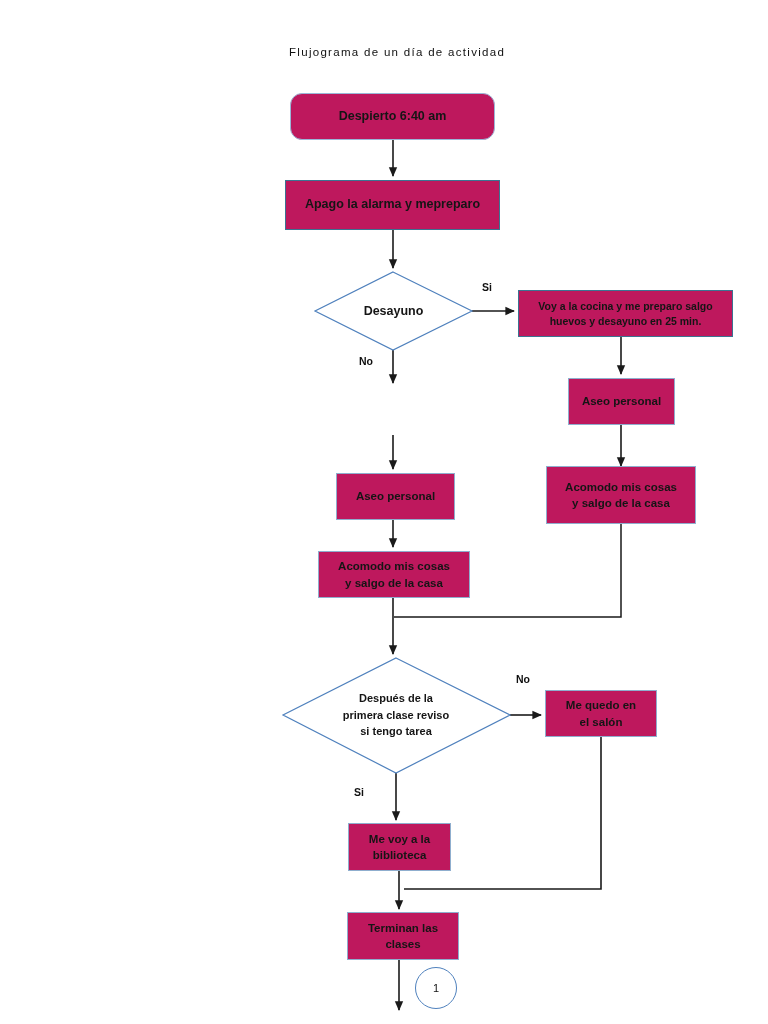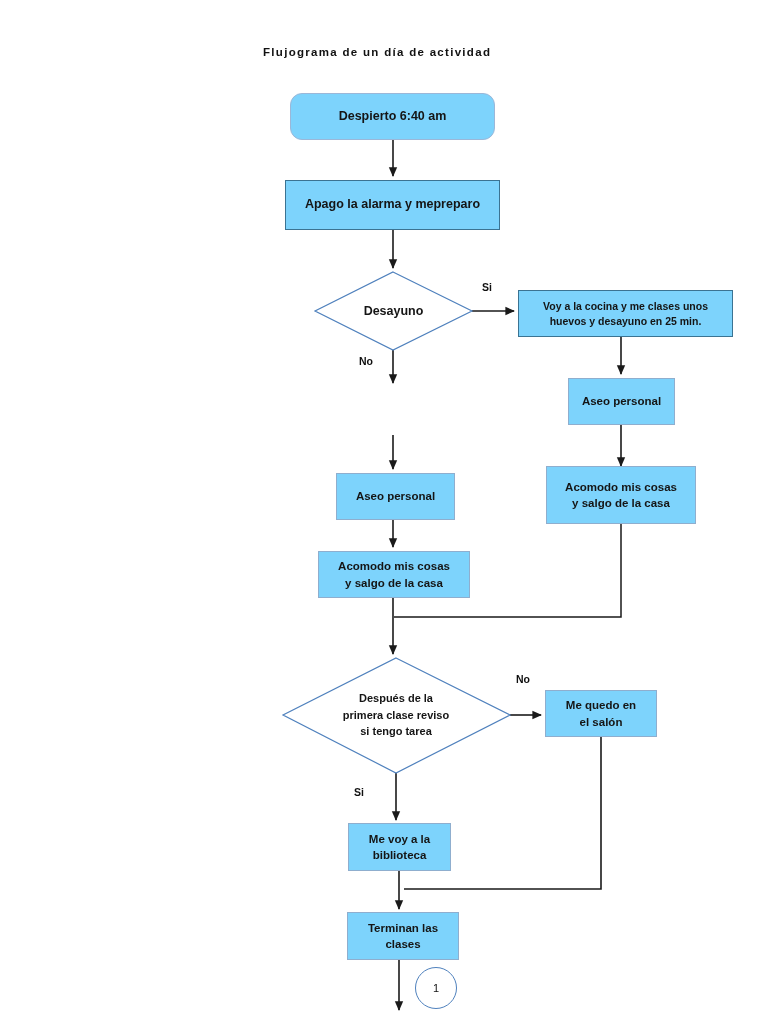--- a/index.html
+++ b/index.html
@@ -28,36 +28,37 @@
   }
   .node-layer {
     position: absolute;
     left: 0;
     top: 0;
     width: 768px;
     height: 1024px;
   }
   .title {
     position: absolute;
-    font-weight: bold;
+    font-weight: normal;
     font-size: 11.5px;
     letter-spacing: 1.3px;
     color: #111111;
     white-space: nowrap;
+    margin-left: 26px;
   }
   .node {
     position: absolute;
     box-sizing: border-box;
     display: flex;
     align-items: center;
     justify-content: center;
     text-align: center;
     font-weight: bold;
     color: #151515;
-    background: #7dd3fc;
+    background: #be185d;
     line-height: 1.42;
     padding: 0 4px;
   }
   .node-light {
     border: 1px solid #8faece;
   }
   .node-dark {
     border: 1.6px solid #3b7392;
   }
   .node-rounded {
@@ -154,21 +155,21 @@
     <div class="node node-dark" style="left:285px; top:180px; width:215px; height:50px; font-size:12.5px; flex-direction:row;">
       <span>Apago la alarma y me</span>
       <span>preparo</span>
     </div>
 
     <div class="diamond-label" style="left:315px; top:272px; width:157px; height:78px; font-size:12.5px;text-align:center;">
       <span>Desayuno</span>
     </div>
 
     <div class="node node-dark" style="left:518px; top:290px; width:215px; height:47px; font-size:10.5px; flex-direction:column;">
-      <span>Voy a la cocina y me clases unos</span>
+      <span>Voy a la cocina y me preparo salgo</span>
       <span>huevos y desayuno en 25 min.</span>
     </div>
 
 
     <div class="node node-light" style="left:568px; top:378px; width:107px; height:47px; font-size:11.5px;">
       <span>Aseo personal</span>
     </div>
 
     <div class="node node-light" style="left:336px; top:473px; width:119px; height:47px; font-size:11.5px;">
       <span>Aseo personal</span>

